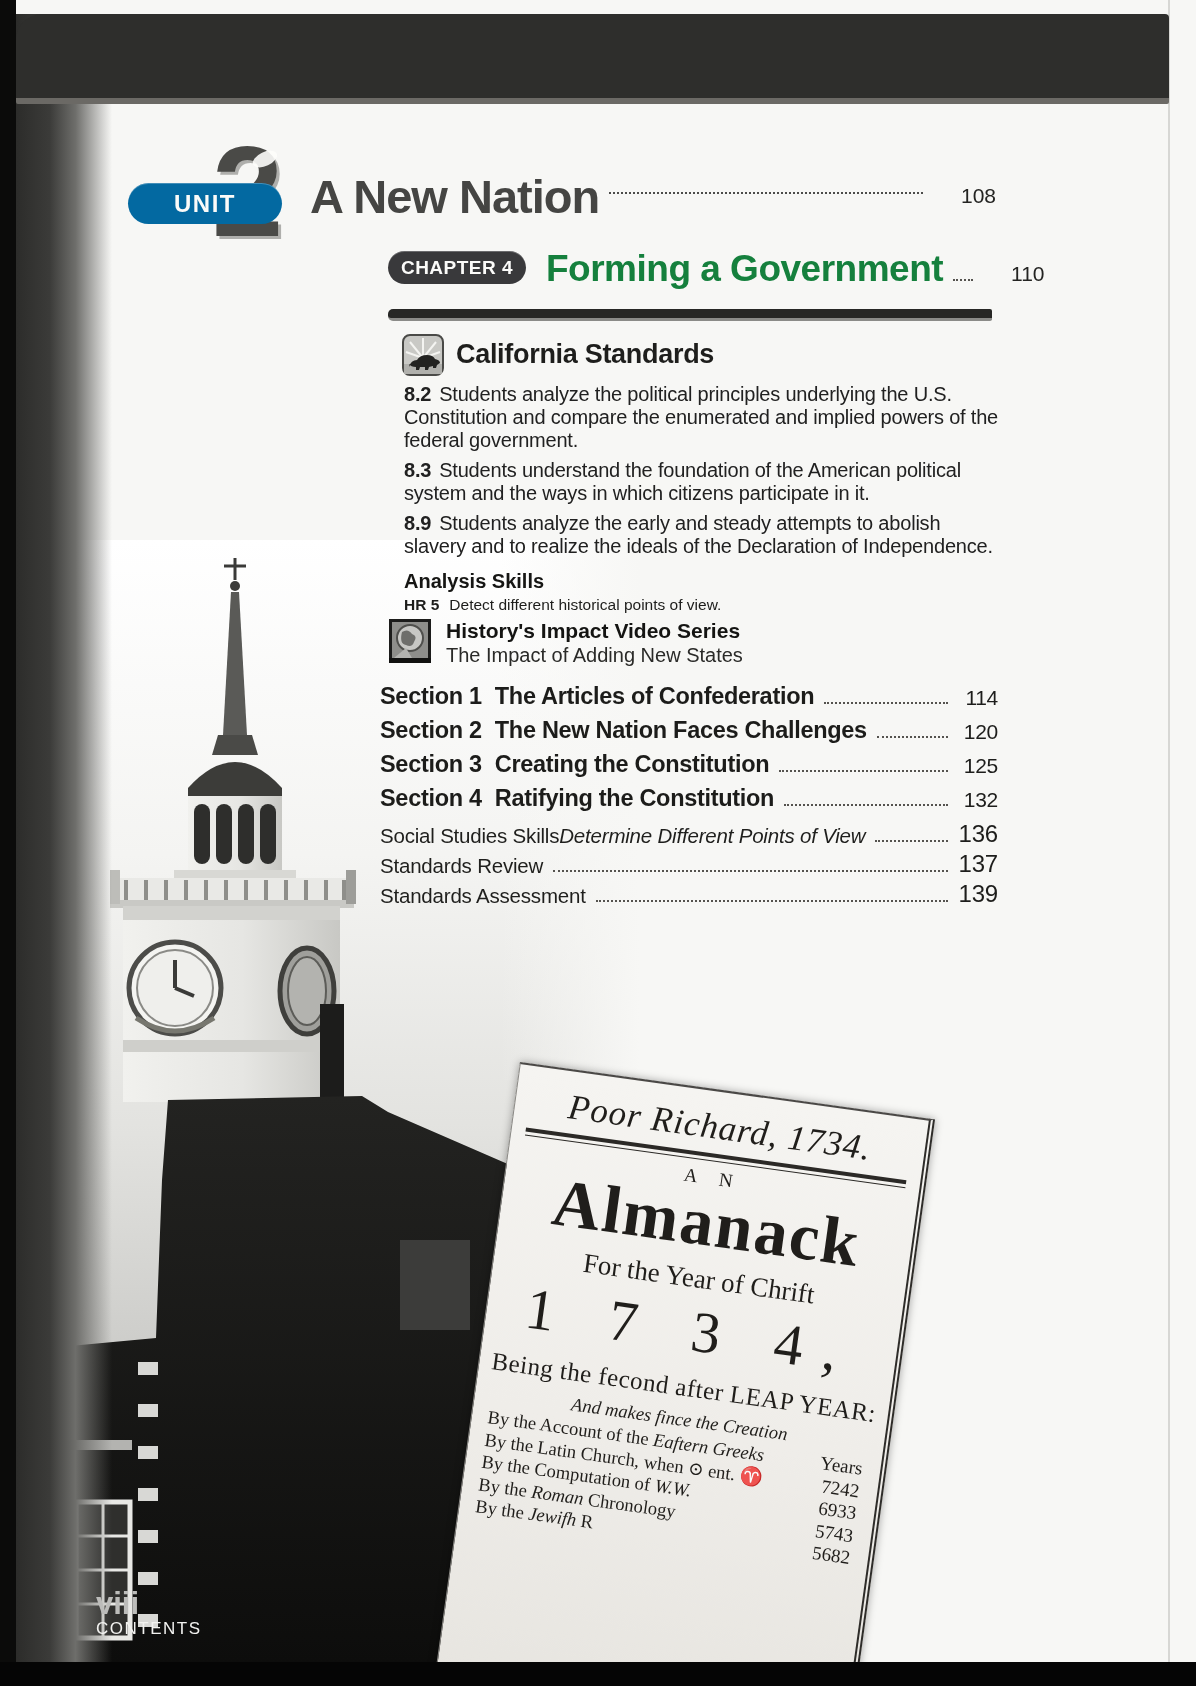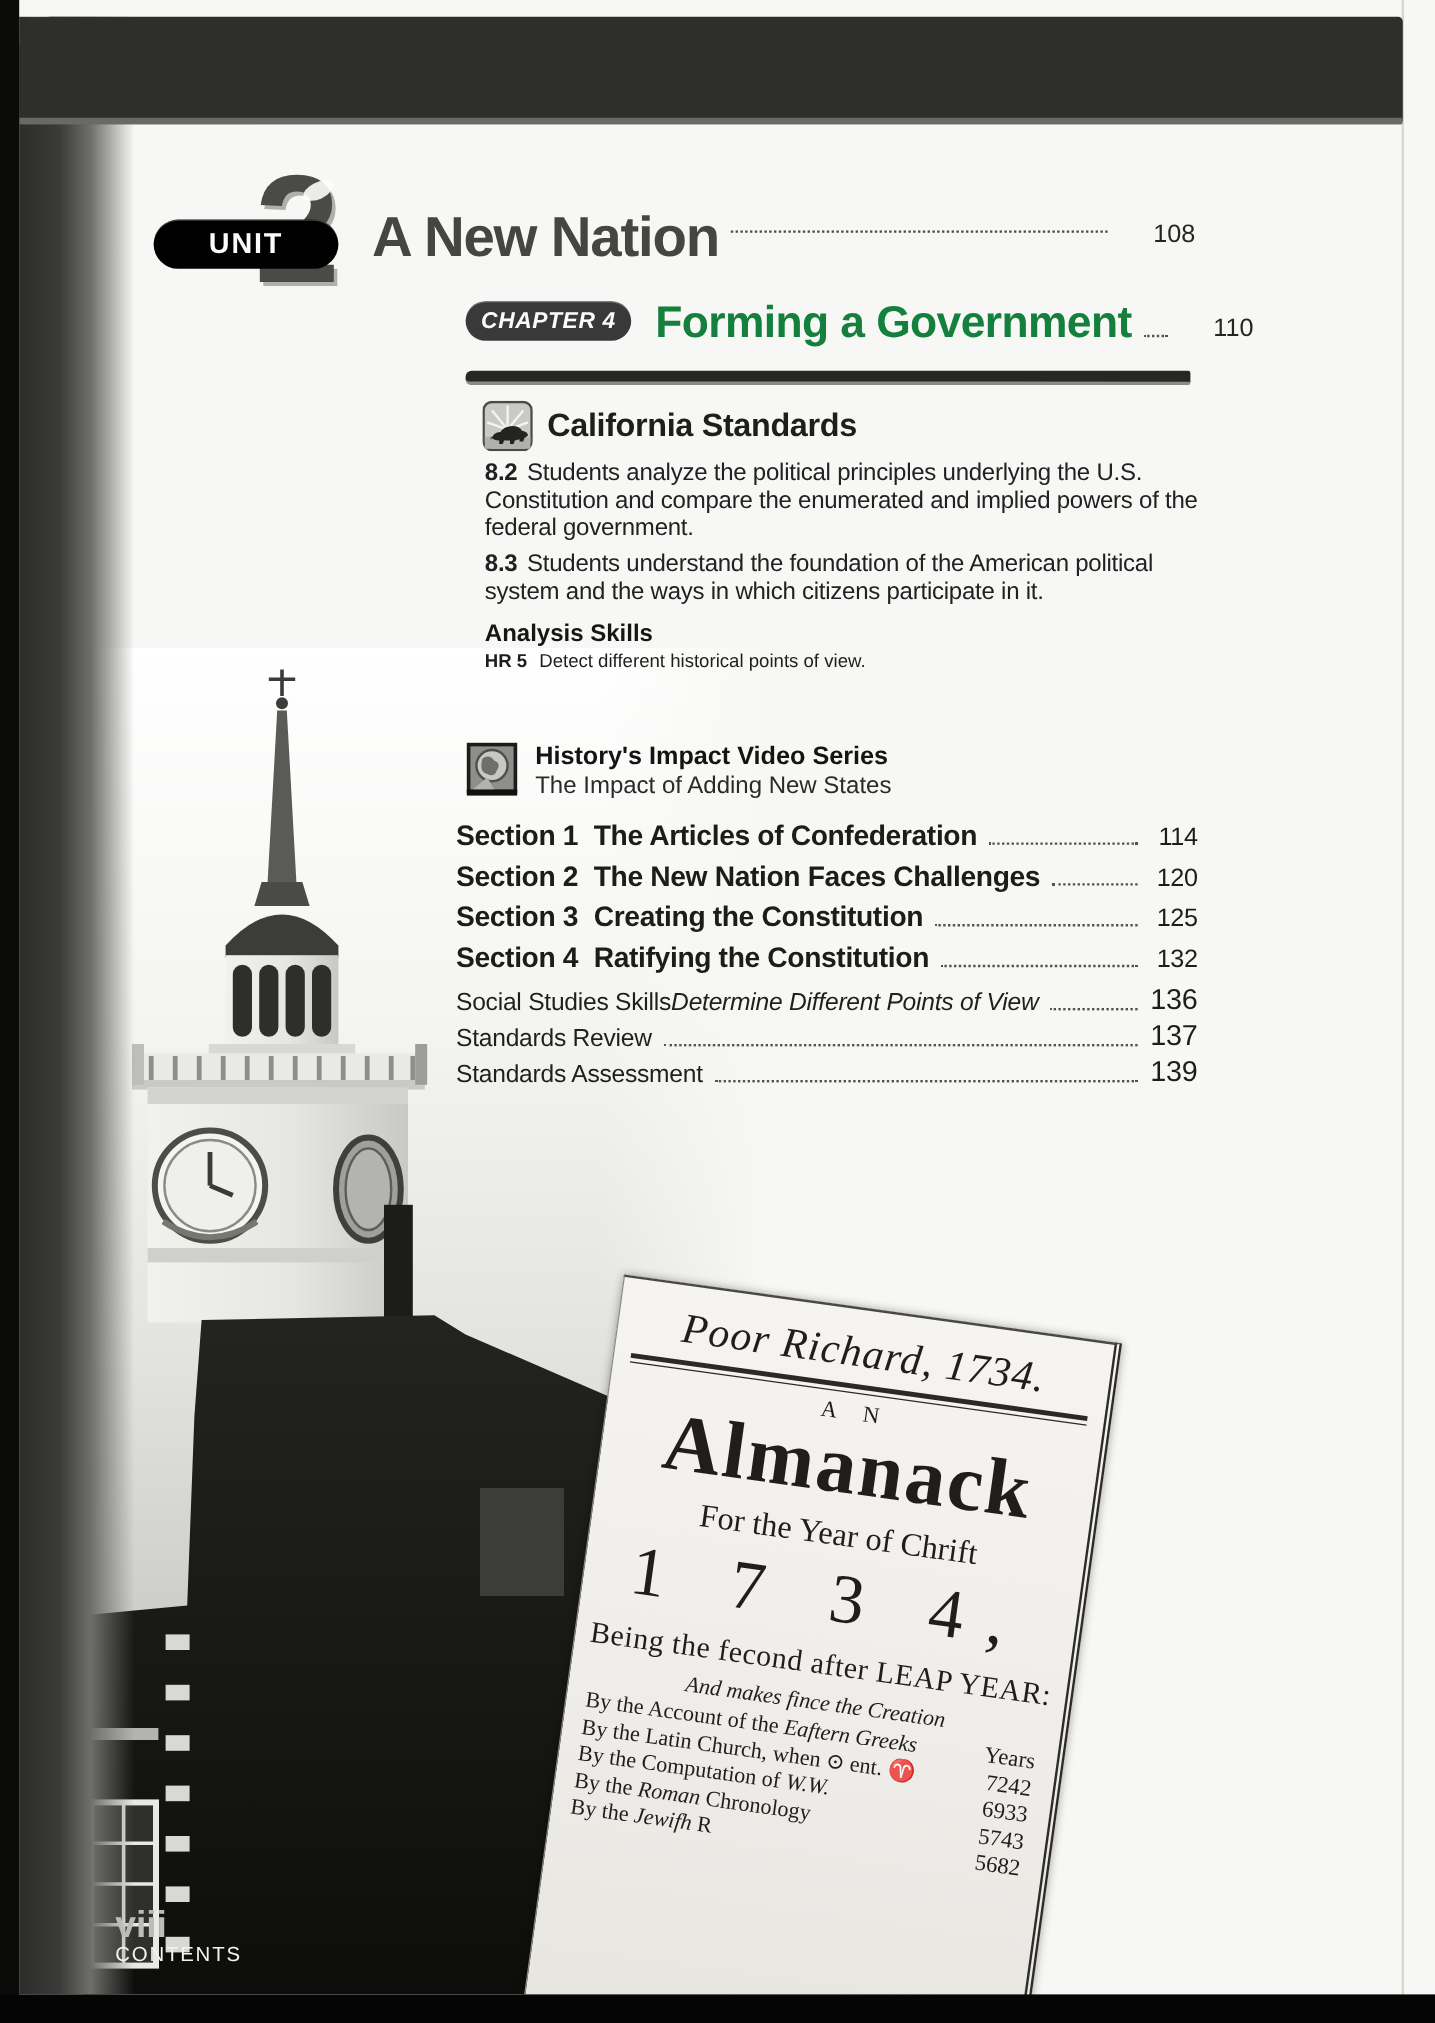--- a/index.html
+++ b/index.html
@@ -19,31 +19,31 @@
   .page-edge-line{position:absolute;left:1168px;top:0;width:2px;height:1686px;background:#d7d7d4;z-index:1;}
 
   
   .photo{position:absolute;left:70px;top:540px;width:570px;height:1122px;z-index:2;}
 
   
   .unit-num{position:absolute;left:212px;top:128px;font-size:128px;font-weight:bold;color:#4a4a47;
     line-height:1;z-index:1;text-shadow:3px 3px 0 rgba(40,40,38,.35);}
   .unit-num-highlight{position:absolute;left:252px;top:152px;width:26px;height:14px;background:#fdfdfb;
     border-radius:50%;transform:rotate(-25deg);z-index:2;opacity:.9;}
-  .unit-pill{position:absolute;left:128px;top:183px;width:154px;height:41px;background:#000000;
+  .unit-pill{position:absolute;left:128px;top:183px;width:154px;height:41px;background:#0369a1;
     border-radius:21px;z-index:2;display:flex;align-items:center;justify-content:center;
     box-shadow:inset 0 1px 0 rgba(255,255,255,.25);}
   .unit-pill span{color:#fbfbf9;font-weight:bold;font-size:24px;letter-spacing:1.5px;}
   .unit-title-row{position:absolute;left:310px;top:172px;width:686px;display:flex;align-items:center;z-index:2;}
   .unit-title{font-size:47px;font-weight:bold;color:#454543;letter-spacing:-1px;line-height:1.05;white-space:nowrap;}
   .chapter-row{position:absolute;left:388px;top:250px;width:608px;display:flex;align-items:flex-end;z-index:2;}
   .chapter-pill{flex:0 0 auto;width:138px;height:33px;background:#39393b;border-radius:17px;
     display:flex;align-items:center;justify-content:center;margin-bottom:3px;
     box-shadow:inset 0 1px 0 rgba(255,255,255,.25);}
-  .chapter-pill span{color:#fbfbf9;font-weight:bold;font-size:19px;letter-spacing:.5px;font-style:italic;}
+  .chapter-pill span{color:#fbfbf9;font-weight:bold;font-size:19px;letter-spacing:.5px;}
   .chapter-title{font-size:37px;font-weight:bold;color:#15803d;letter-spacing:-.5px;margin-left:20px;white-space:nowrap;line-height:1;}
   .dots{flex:1 1 auto;border-bottom:2.6px dotted #4c4c4a;margin:0 6px 8px 10px;min-width:20px;}
   .dots.small{border-bottom:2.2px dotted #55534f;margin-bottom:6px;}
   .lead-page{flex:0 0 auto;font-size:21px;color:#242422;margin-bottom:1px;margin-left:32px;}
   .thick-rule{position:absolute;left:388px;top:309px;width:604px;height:9px;background:#272725;
     border-radius:5px 2px 2px 5px;border-bottom:3px solid #8b8b88;z-index:2;}
 
   
   .standards{position:absolute;left:388px;top:332px;width:614px;z-index:4;}
   .std-head{display:flex;align-items:center;}
@@ -246,20 +246,21 @@
             <line x1="21" y1="24" x2="4" y2="18"></line>
           <line x1="21" y1="24" x2="38" y2="18"></line>
         </g>
         <rect x="2" y="30" width="38" height="10" fill="#b0b0ac"></rect>
         <path d="M7,33 q2,-7 8,-7 q3,-5 10,-5 q6,0 8,4 q5,1 5,4 l-3,2 -1,3 h-3 l0,-2 -4,1 -1,3 h-3 l0,-3 -5,0 -1,3 h-3 l0,-3 q-5,0 -7,-3 z" fill="#232321"></path>
       </svg>
       <span class="std-title">California Standards</span>
     </div>
     <p class="std-item"><b>8.2</b><span>Students analyze the political principles underlying the U.S. Constitution and compare the enumerated and implied powers of the federal government.</span></p>
     <p class="std-item"><b>8.3</b><span>Students understand the foundation of the American political system and the ways in which citizens participate in it.</span></p>
+    <p class="std-item"><b>8.9</b><span>Students analyze the early and steady attempts to abolish slavery and to realize the ideals of the Declaration of Independence.</span></p>
     <div class="std-analysis">Analysis Skills</div>
     <div class="std-hr"><b>HR 5</b><span>Detect different historical points of view.</span></div>
   </div>
 
   <div class="video">
     <svg class="video-icon" viewBox="0 0 44 46">
       <rect x="1" y="1" width="42" height="42" fill="#1c1c1b"></rect>
       <rect x="4" y="4" width="36" height="36" fill="#8e8e8b"></rect>
       <circle cx="22" cy="20" r="13" fill="#c7c7c4" stroke="#4f4f4c" stroke-width="2"></circle>
       <path d="M14,14 q6,-4 10,2 q6,2 2,8 q-2,6 -8,3 q-7,-1 -4,-13z" fill="#6e6e6b"></path>

